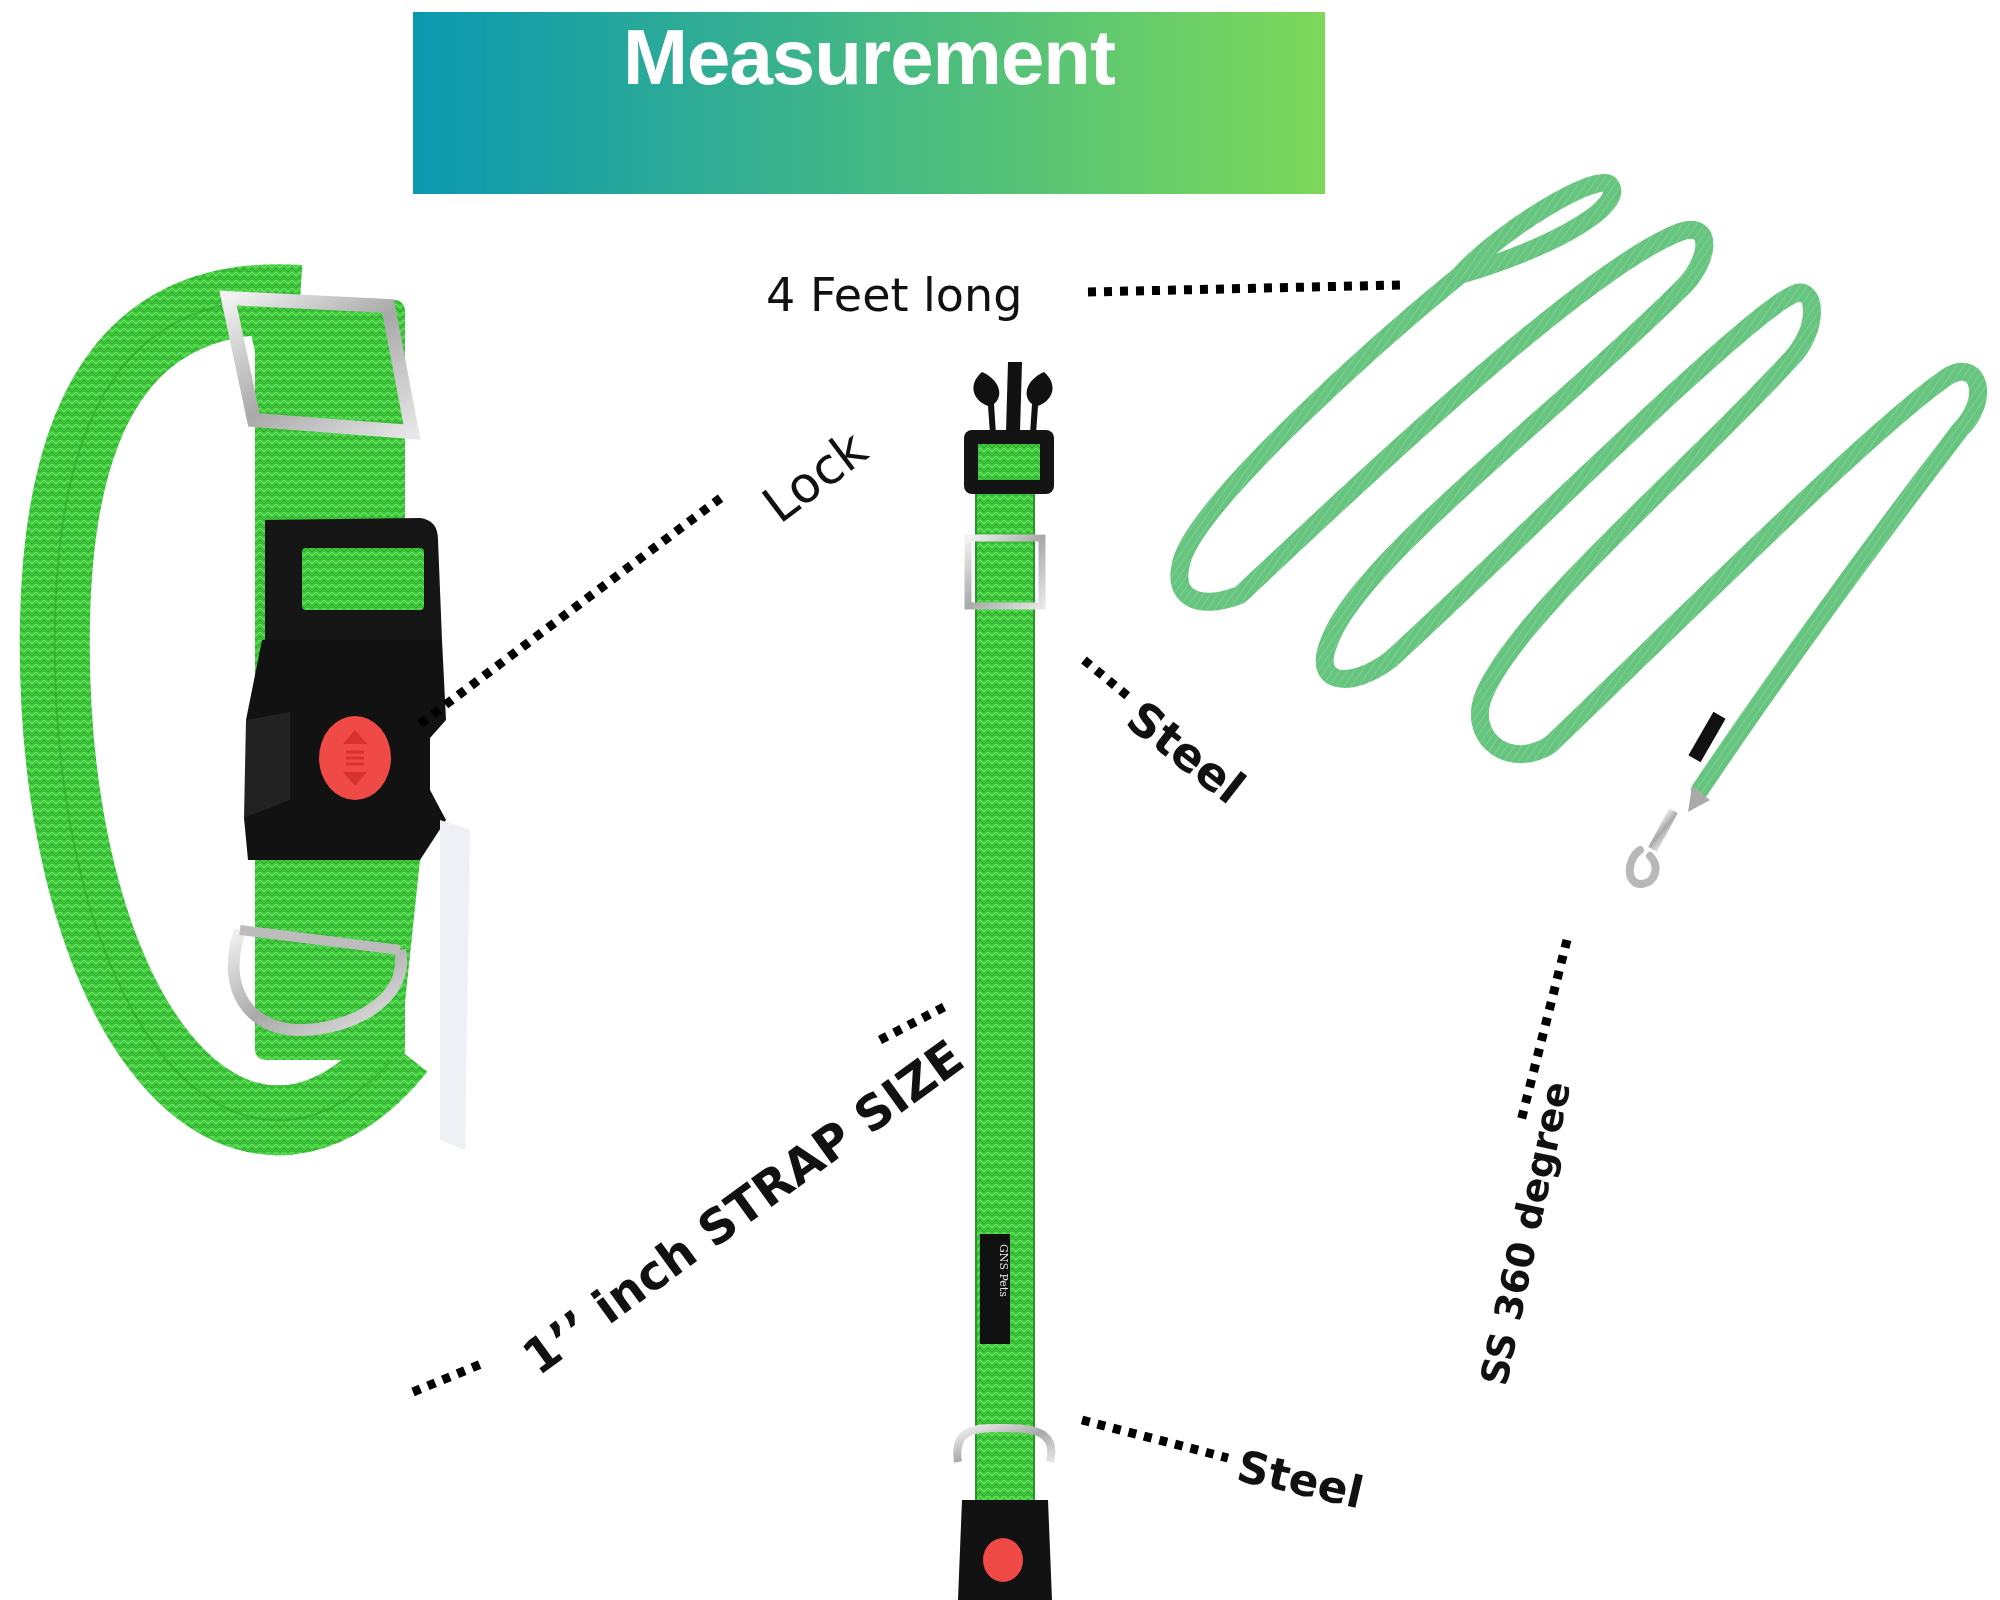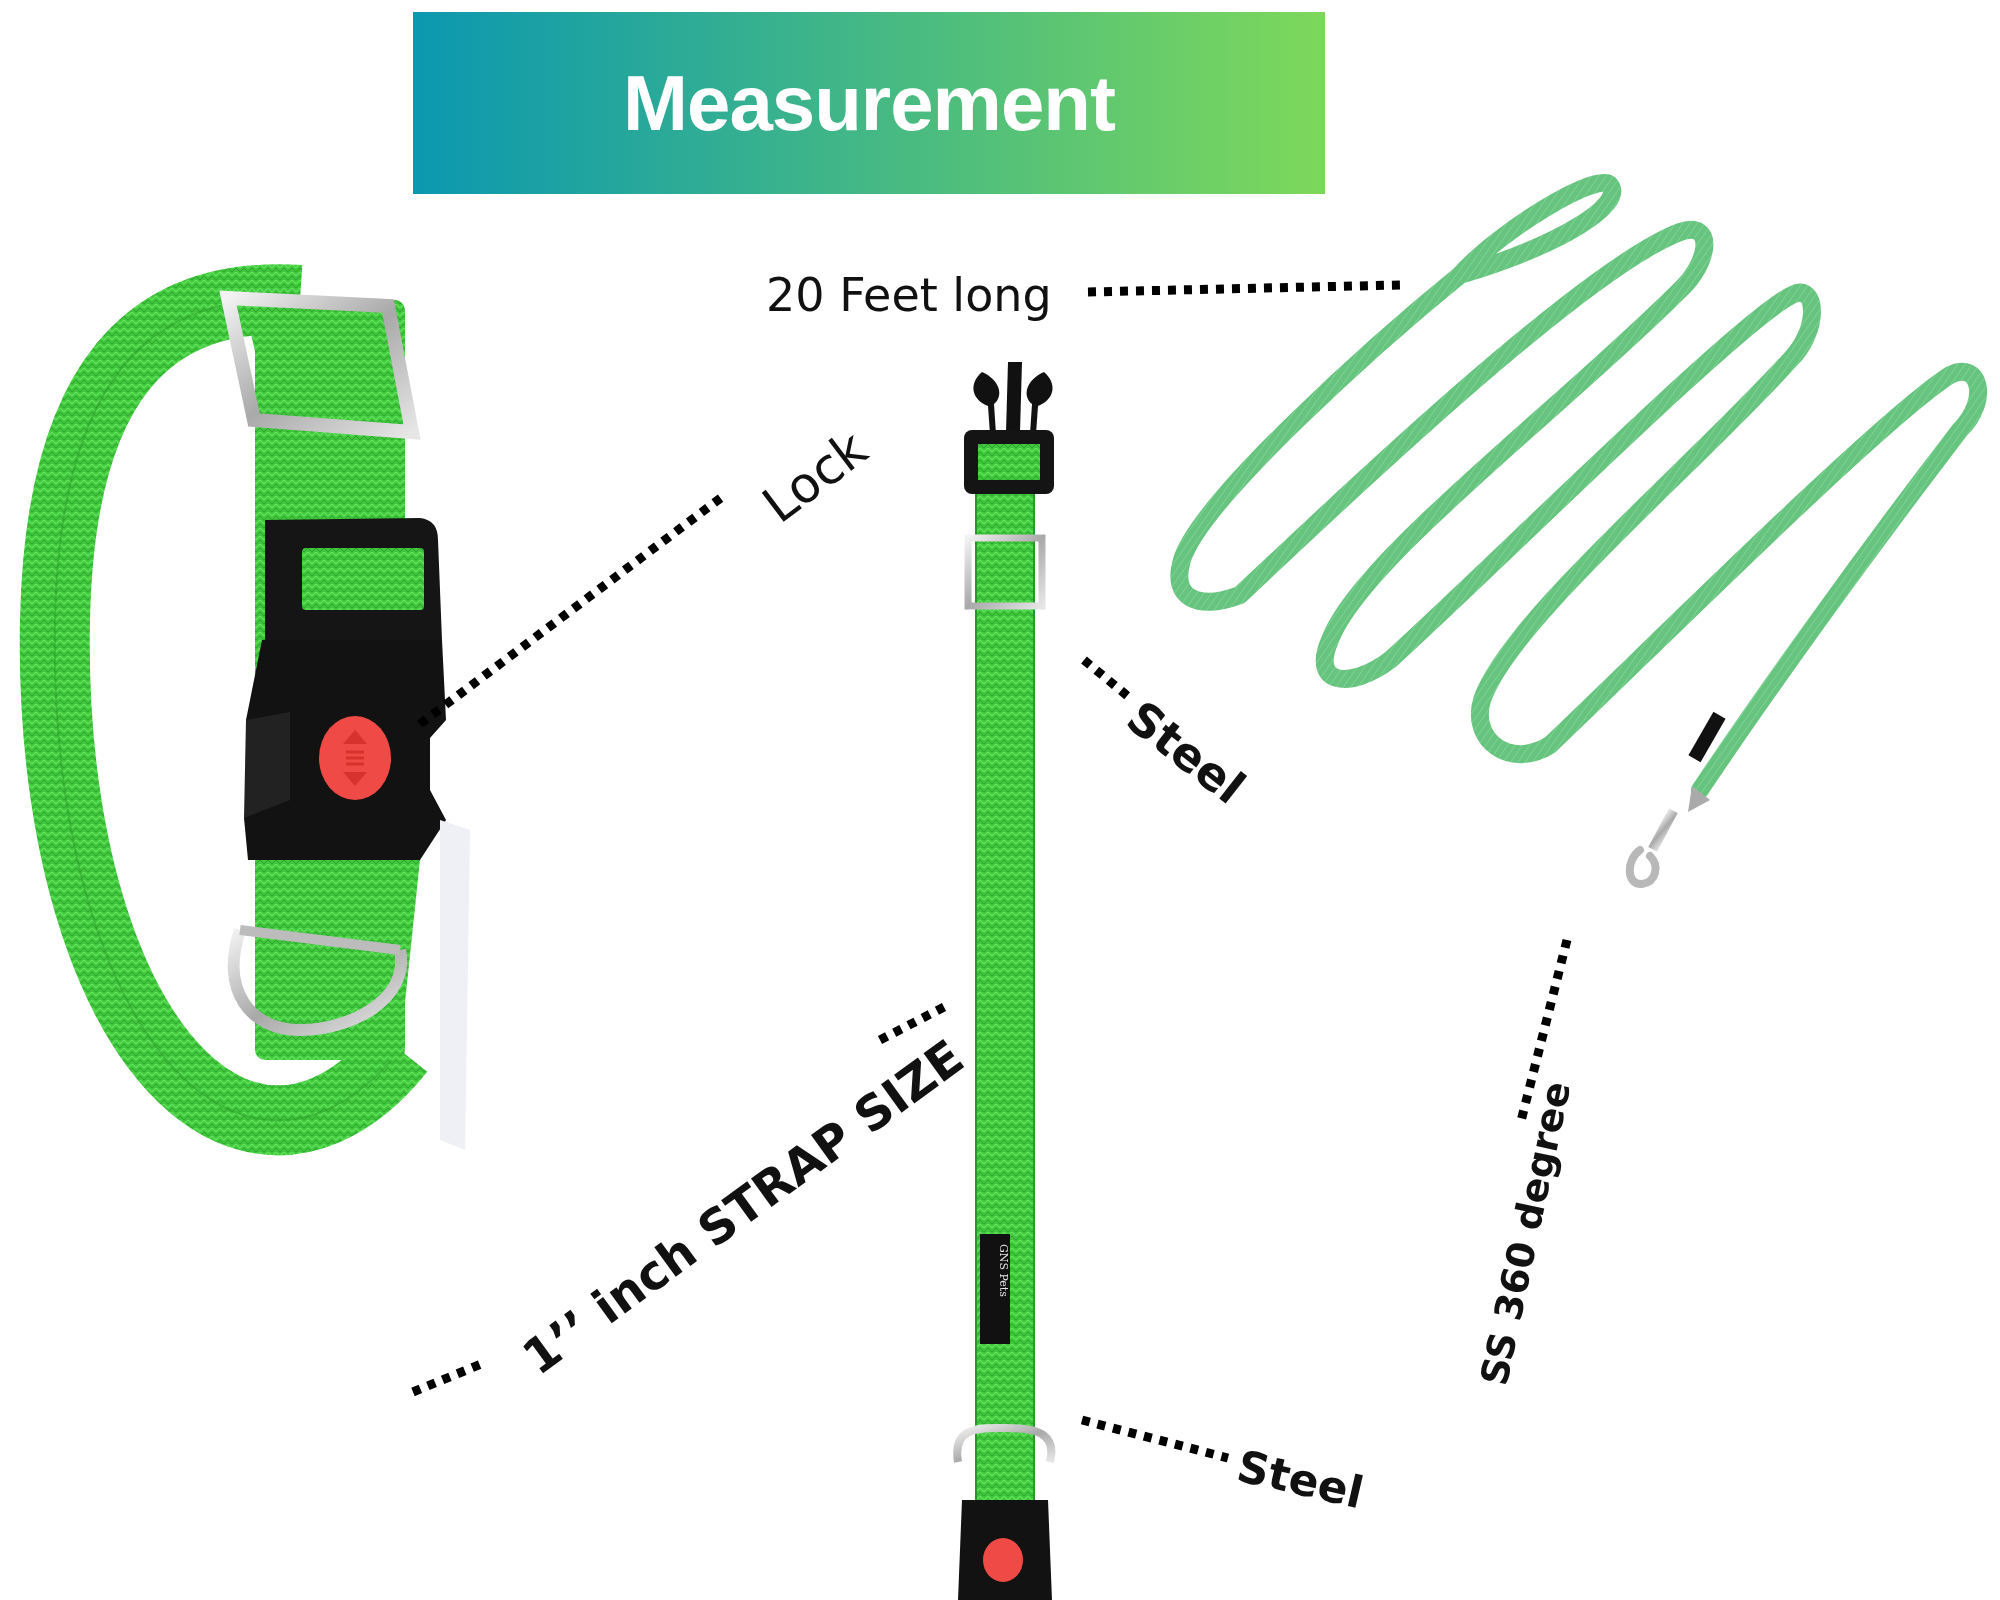--- a/index.html
+++ b/index.html
@@ -1,19 +1,19 @@
 <!DOCTYPE html>
 <html><head>
 <meta charset="utf-8">
 <style>
   html, body { margin: 0; padding: 0; background: #ffffff; }
   body { width: 2000px; height: 1600px; position: relative; overflow: hidden;
          font-family: "Liberation Sans", sans-serif; }
   .banner { position: absolute; left: 413px; top: 12px; width: 912px; height: 182px;
-            display: flex; align-items: center; justify-content: center; }
+            display: flex; align-items: flex-start; justify-content: center; }
   .banner-title { color: #ffffff; font-family: "Liberation Sans", sans-serif; font-weight: 700;
                   font-size: 78px; letter-spacing: -1px; }
   .art { position: absolute; left: 0; top: 0; width: 2000px; height: 1600px; }
   .label { position: absolute; color: #111; white-space: nowrap; transform-origin: 0 0; }
   .label.light { font-family: "DejaVu Sans", sans-serif; font-weight: 400; }
   .label.bold { font-family: "DejaVu Sans", sans-serif; font-weight: 700; }
 </style>
 </head>
 <body>
 
@@ -136,21 +136,21 @@
     <line x1="1088" y1="292" x2="1400" y2="285"></line>
     <line x1="420" y1="724" x2="722" y2="497"></line>
     <line x1="1084" y1="660" x2="1130" y2="698"></line>
     <line x1="413" y1="1392" x2="486" y2="1362"></line>
     <line x1="880" y1="1040" x2="946" y2="1006"></line>
     <line x1="1082" y1="1420" x2="1228" y2="1458"></line>
     <line x1="1567" y1="940" x2="1520" y2="1125"></line>
   </g>
 </svg>
 
-<div class="label light" style="left:766px; top:268px; font-size:46px;">20  Feet long</div>
+<div class="label light" style="left:766px; top:268px; font-size:46px;">4  Feet long</div>
 
 <div class="label light" style="left:752px; top:488px; font-size:50px; transform: rotate(-37deg);">Lock</div>
 
 <div class="label bold" style="left:1150px; top:690px; font-size:46px; transform: rotate(38deg);">Steel</div>
 
 <div class="label bold" style="left:512px; top:1340px; font-size:48px; transform: rotate(-36deg);">1’’ inch STRAP SIZE</div>
 
 <div class="label bold" style="left:1244px; top:1440px; font-size:44px; transform: rotate(13deg);">Steel</div>
 
 <div class="label bold" style="left:1472px; top:1380px; font-size:38px; transform: rotate(-78deg);">SS 360 degree</div>

